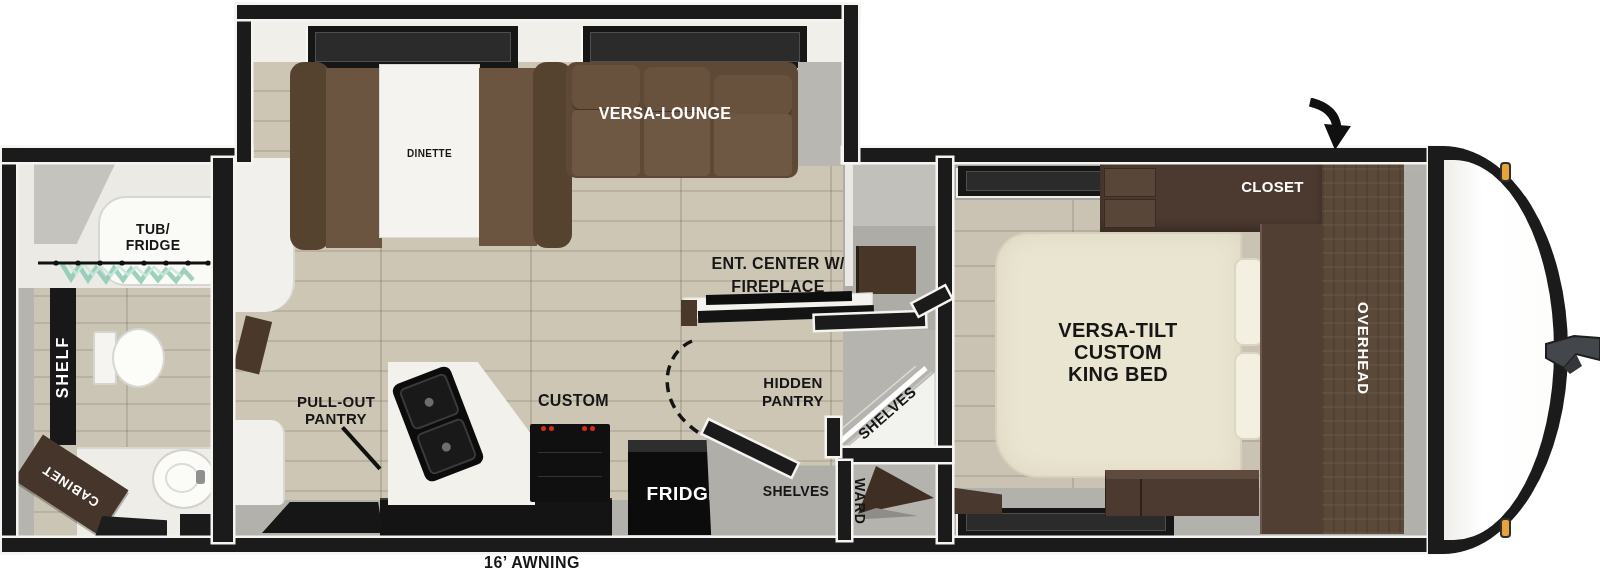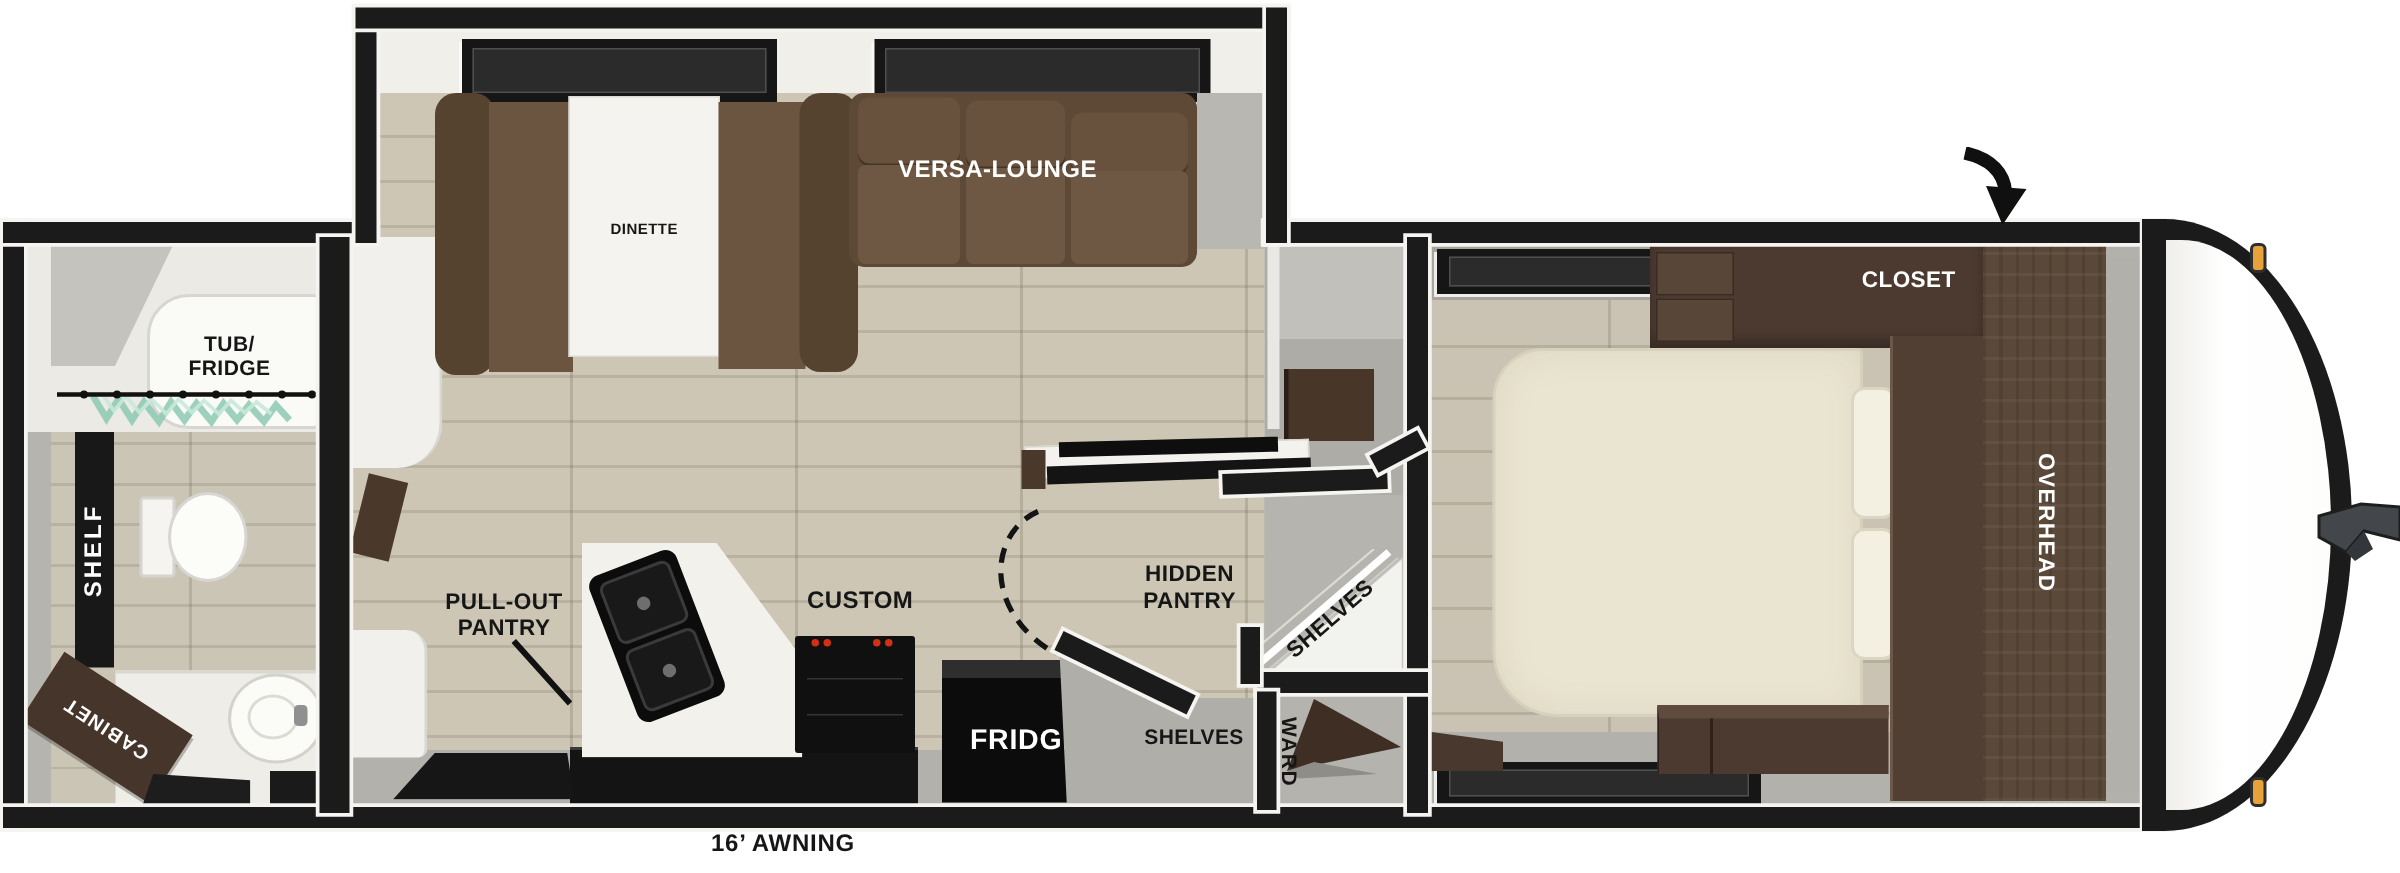--- a/index.html
+++ b/index.html
@@ -158,20 +158,24 @@
 
   <svg class="abs" style="left:640px;top:325px;width:110px;height:120px;" viewBox="0 0 110 120">
     <path d="M 52,16 C 20,30 14,82 64,111" fill="none" stroke="#141414" stroke-width="3.5" stroke-dasharray="10 7"></path>
   </svg>
 
   <div class="abs" style="left:856px;top:246px;width:60px;height:48px;background:#483629;border-left:3px solid #2a1f16;"></div>
   <div class="abs" style="left:683px;top:295px;width:190px;height:22px;background:#f3f2ee;border:1px solid #d8d6d0;transform:rotate(-1.5deg);"></div>
   <div class="abs" style="left:706px;top:293px;width:146px;height:10px;background:#0e0e0e;transform:rotate(-1.5deg);"></div>
   <div class="abs" style="left:698px;top:308px;width:176px;height:12px;background:#141414;transform:rotate(-2deg);"></div>
   <div class="abs" style="left:681px;top:300px;width:16px;height:26px;background:#4a382b;"></div>
+  <div class="abs lbl" style="left:700px;top:252px;width:156px;font-size:16px;line-height:23px;">
+    <div>ENT. CENTER W/</div>
+    <div>FIREPLACE</div>
+  </div>
 
   <div class="abs lbl" style="left:751px;top:374px;width:84px;font-size:15px;line-height:18px;">
     <div>HIDDEN</div>
     <div>PANTRY</div>
   </div>
 
   <svg class="abs" style="left:838px;top:366px;width:100px;height:86px;" viewBox="0 0 100 86">
     <polygon points="6,84 97,84 97,6" fill="#f2f2ee" stroke="#c9c7c1" stroke-width="1"></polygon>
     <line x1="2" y1="76" x2="88" y2="2" stroke="#ffffff" stroke-width="5"></line>
     <line x1="0" y1="66" x2="78" y2="0" stroke="#dddbd5" stroke-width="1.5"></line>
@@ -194,20 +198,25 @@
       <div class="winIn" style="left:8px;top:5px;right:8px;bottom:5px;"></div>
     </div>
   <div class="abs win" style="left:958px;top:508px;width:216px;height:28px;">
       <div class="winIn" style="left:8px;top:5px;right:8px;bottom:5px;"></div>
     </div>
 
   <div class="abs" style="left:995px;top:232px;width:247px;height:246px;background:#eae5d1;border:2px solid #d6d1bc;
               border-radius:34px 4px 4px 44px;box-shadow:inset 0 0 24px rgba(120,110,80,.12);"></div>
   <div class="abs" style="left:1234px;top:258px;width:30px;height:88px;background:#f4f0e1;border:2px solid #dbd6c3;border-radius:9px;"></div>
   <div class="abs" style="left:1234px;top:352px;width:30px;height:88px;background:#f4f0e1;border:2px solid #dbd6c3;border-radius:9px;"></div>
+  <div class="abs lbl" style="left:1038px;top:319px;width:160px;font-size:20px;line-height:22px;">
+    <div>VERSA-TILT</div>
+    <div>CUSTOM</div>
+    <div>KING BED</div>
+  </div>
 
   <div class="abs darkwood" style="left:1100px;top:164px;width:222px;height:68px;box-shadow:inset 0 -6px 8px rgba(0,0,0,.25);"></div>
   <div class="abs" style="left:1104px;top:168px;width:52px;height:29px;background:#584639;border:1px solid #3a2b22;"></div>
   <div class="abs" style="left:1104px;top:199px;width:52px;height:29px;background:#584639;border:1px solid #3a2b22;"></div>
   <div class="abs lbl lblw" style="left:1230px;top:179px;width:85px;font-size:15px;">CLOSET</div>
 
   <div class="abs" style="left:1260px;top:224px;width:62px;height:310px;background:#513f34;border-left:2px solid #6b584a;"></div>
   <div class="abs flexc" style="left:1322px;top:164px;width:82px;height:370px;background:#5a4839;
               background-image:repeating-linear-gradient(0deg, rgba(255,255,255,.05) 0 2px, rgba(0,0,0,0) 2px 14px),
                                repeating-linear-gradient(90deg, rgba(0,0,0,.10) 0 2px, rgba(0,0,0,0) 2px 11px);">
@@ -245,15 +254,15 @@
   <div class="abs" style="left:1500px;top:518px;width:11px;height:20px;background:#e6a33c;border:2px solid #2f2f2f;border-radius:4px;"></div>
   <svg class="abs" style="left:1538px;top:326px;width:62px;height:56px;" viewBox="0 0 62 56">
     <polygon points="8,18 36,10 62,12 62,34 38,28 26,42 8,32" fill="#43464a" stroke="#1e1e1e" stroke-width="2"></polygon>
     <polygon points="26,42 38,28 44,40 32,48" fill="#33363a"></polygon>
   </svg>
 
   <svg class="abs" style="left:1300px;top:98px;width:56px;height:56px;" viewBox="0 0 56 56">
     <path d="M10,4 C28,8 36,18 37,30" fill="none" stroke="#101010" stroke-width="9"></path>
     <polygon points="24,26 51,28 35,52" fill="#101010"></polygon>
   </svg>
-  <div class="abs lbl" style="left:440px;top:554px;width:164px;font-size:16px;letter-spacing:.5px;">16’ AWNING</div>
+  <div class="abs lbl" style="left:416px;top:554px;width:164px;font-size:16px;letter-spacing:.5px;text-align:right;">16’ AWNING</div>
 
 </div>
 
 </body></html>

